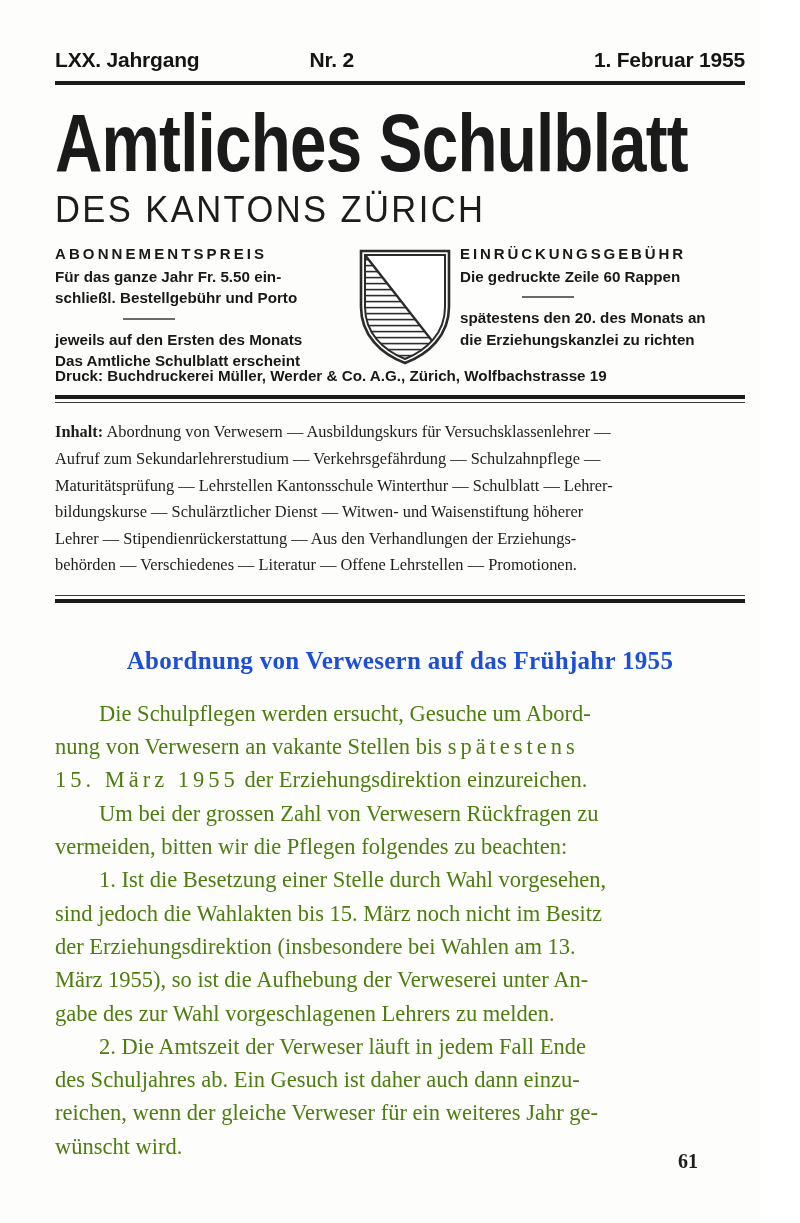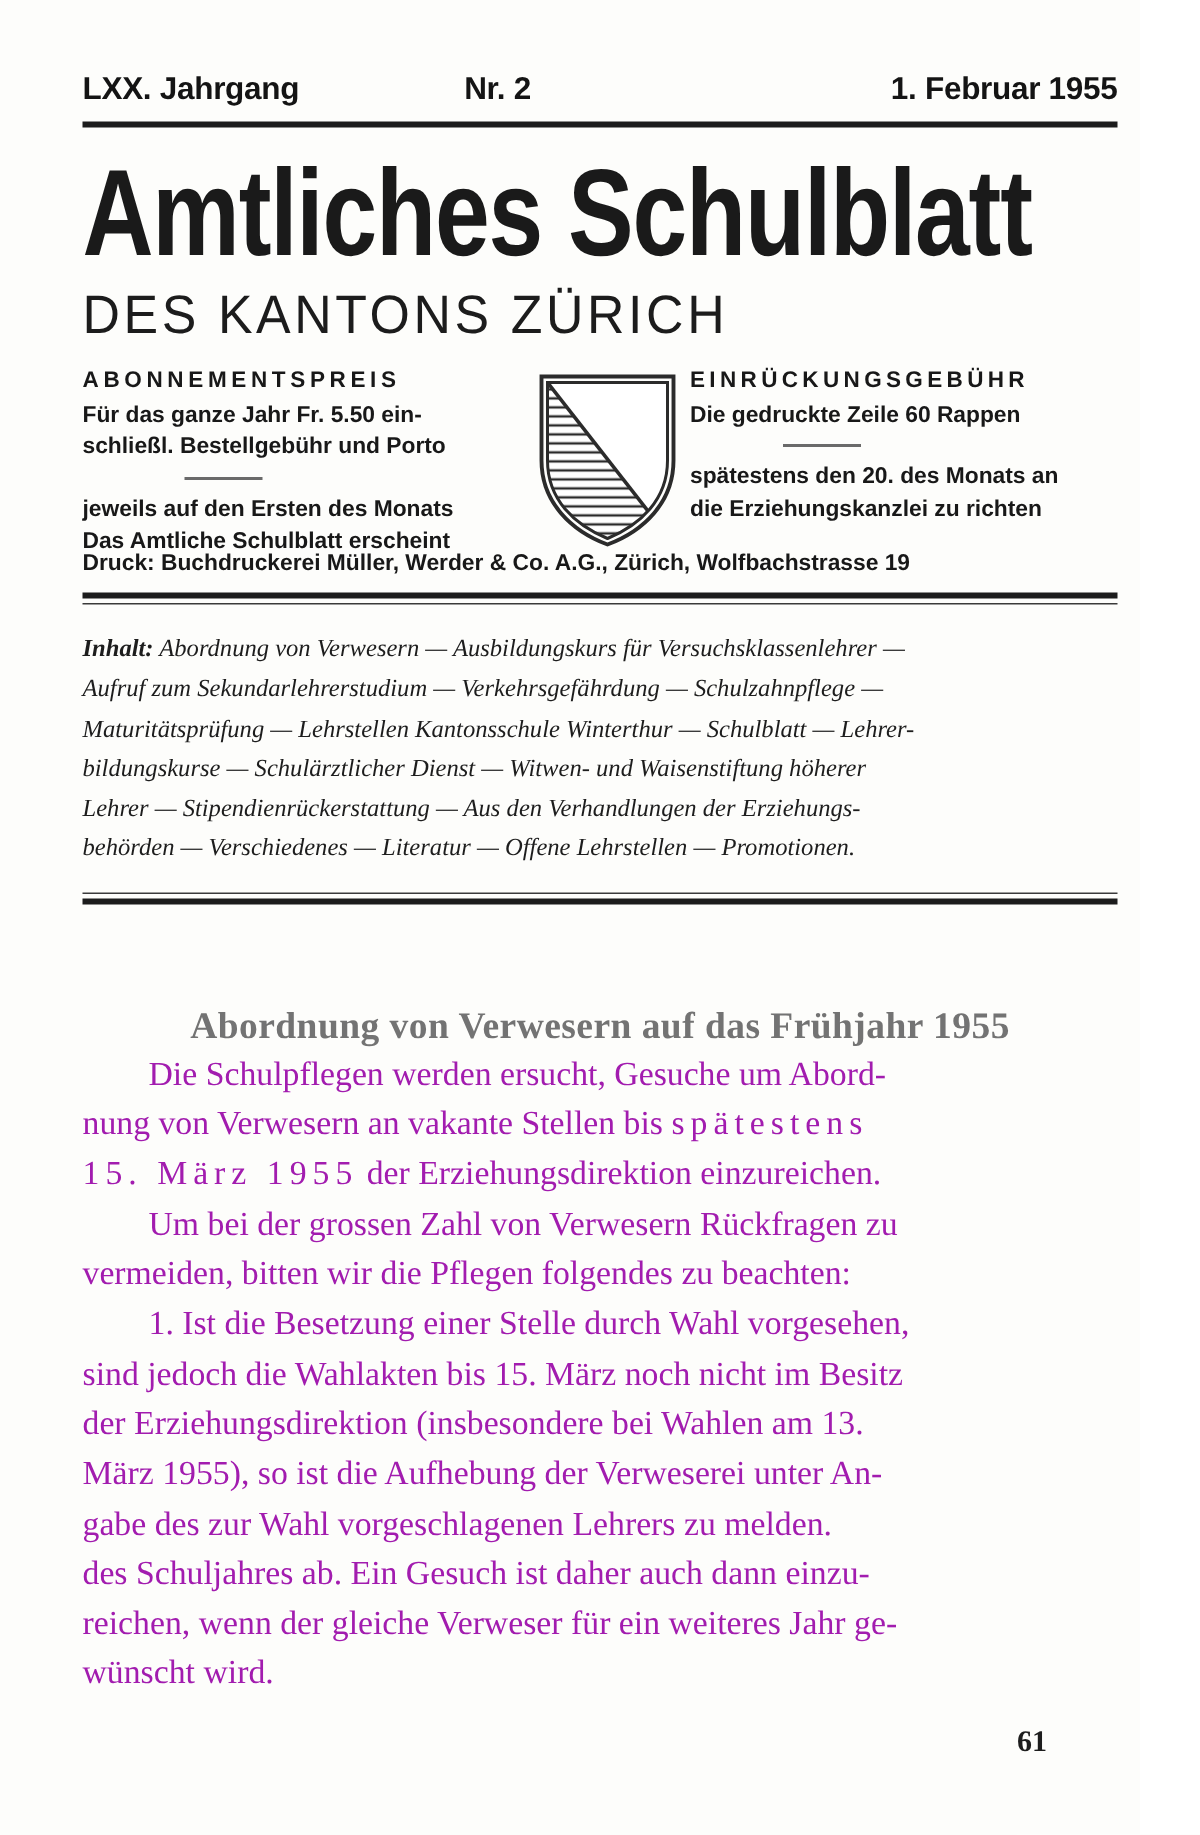--- a/index.html
+++ b/index.html
@@ -150,39 +150,40 @@
 
   
   .contents {
     margin-top: 16px;
     font-family: "Liberation Serif", serif;
     font-size: 16.4px;
     line-height: 1.62;
     color: #1d1d1d;
     text-align: justify;
   }
-  .contents-line { white-space: nowrap; font-style: italic; }
+  .contents-line { white-space: nowrap; }
   .contents b { font-weight: bold; }
 
   
   .article-title {
     font-family: "Liberation Serif", serif;
     font-weight: bold;
     font-size: 25px;
     text-align: center;
-    margin-top: 68px;
+    margin-top: 44px;
     letter-spacing: 0.3px;
-    color: #737373;
+    color: #1d4ed8;
   }
 
   .body-text {
+    margin-top: 22px;
     font-family: "Liberation Serif", serif;
     font-size: 22.5px;
     line-height: 1.48;
-    color: #a21caf;
+    color: #4d7c0f;
   }
   .body-line {
     white-space: nowrap;
     text-align: justify;
   }
   .body-line.indent { text-indent: 44px; }
   .sp {
     letter-spacing: 4px;
   }
 
@@ -283,20 +284,21 @@
 
       <div class="body-line indent">Um bei der grossen Zahl von Verwesern Rückfragen zu</div>
       <div class="body-line">vermeiden, bitten wir die Pflegen folgendes zu beachten:</div>
 
       <div class="body-line indent">1. Ist die Besetzung einer Stelle durch Wahl vorgesehen,</div>
       <div class="body-line">sind jedoch die Wahlakten bis 15. März noch nicht im Besitz</div>
       <div class="body-line">der Erziehungsdirektion (insbesondere bei Wahlen am 13.</div>
       <div class="body-line">März 1955), so ist die Aufhebung der Verweserei unter An-</div>
       <div class="body-line">gabe des zur Wahl vorgeschlagenen Lehrers zu melden.</div>
 
+      <div class="body-line indent">2. Die Amtszeit der Verweser läuft in jedem Fall Ende</div>
       <div class="body-line">des Schuljahres ab. Ein Gesuch ist daher auch dann einzu-</div>
       <div class="body-line">reichen, wenn der gleiche Verweser für ein weiteres Jahr ge-</div>
       <div class="body-line">wünscht wird.</div>
 
     </div>
 
   </div>
 
   <div class="page-number">61</div>
 </div>

